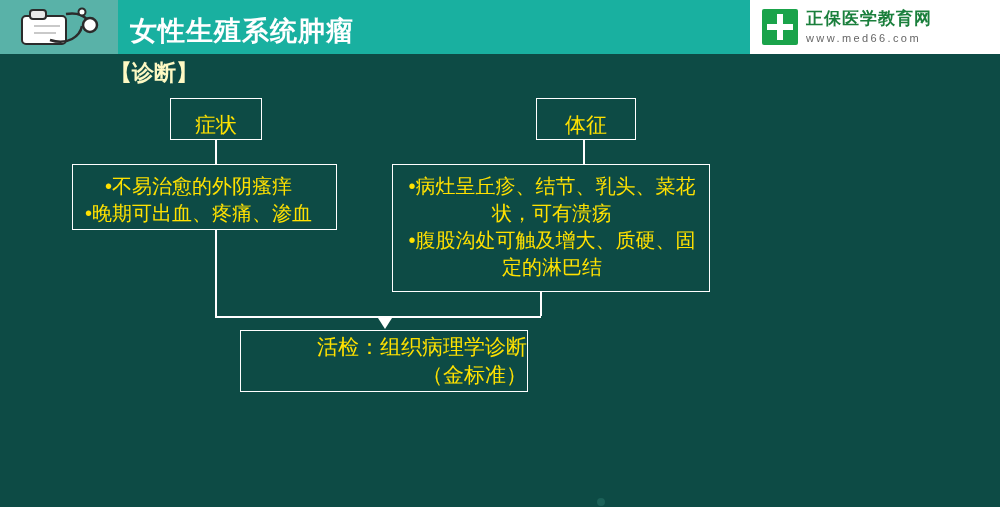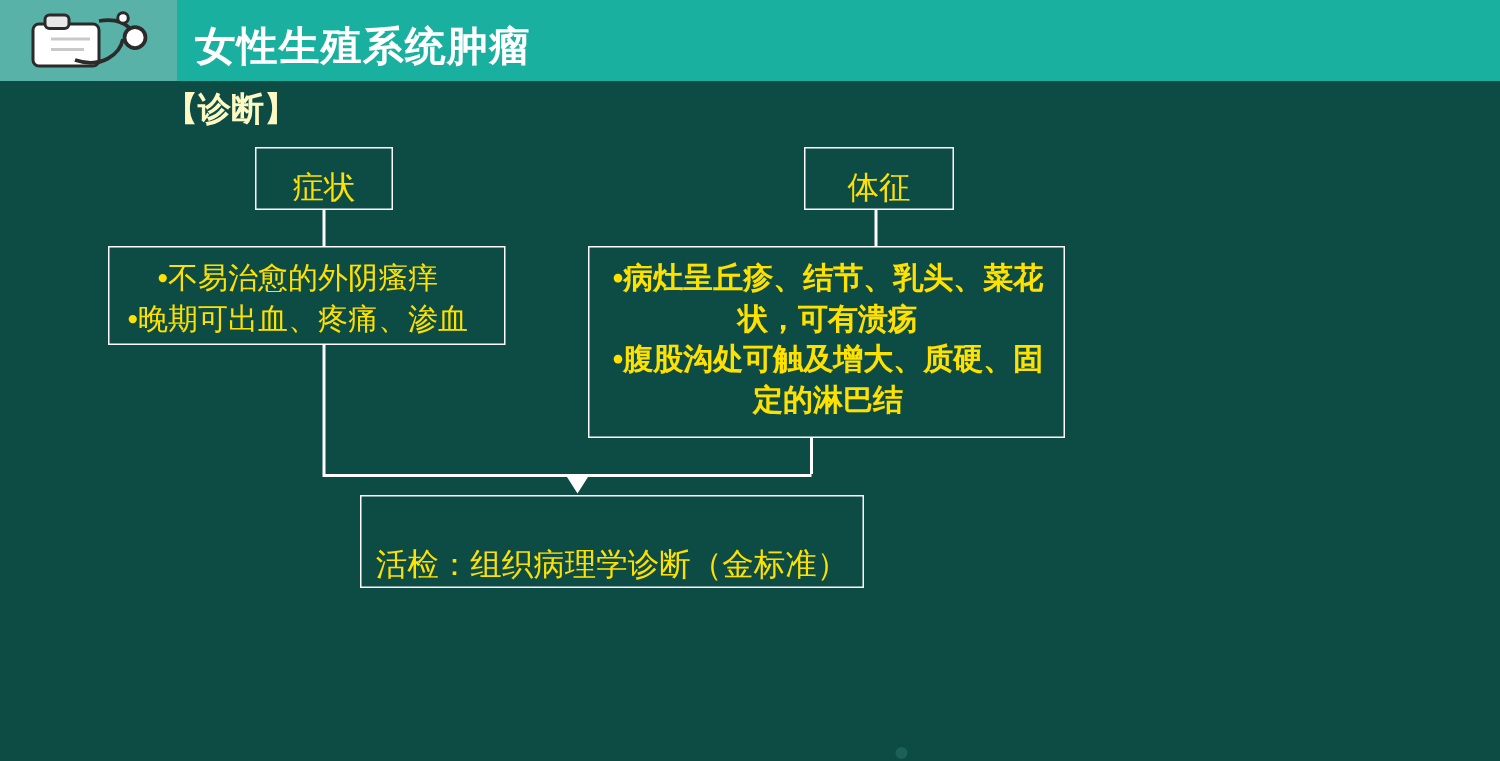--- a/index.html
+++ b/index.html
@@ -73,25 +73,25 @@
     left:536px;top:44px;width:100px;height:42px;font-size:21px;
   }
   #node-symptom-detail{
     left:72px;top:110px;width:265px;height:66px;
     align-items:flex-start;justify-content:flex-start;
     padding:8px 10px 0 12px;font-size:20px;line-height:1.35;
   }
   #node-sign-detail{
     left:392px;top:110px;width:318px;height:128px;
     align-items:flex-start;justify-content:flex-start;
-    padding:8px 8px 0 10px;font-size:20px;line-height:1.35;font-weight:bold;
+    padding:8px 8px 0 10px;font-size:20px;line-height:1.35;
   }
   #node-biopsy{
-    left:240px;top:276px;width:336px;height:62px;
-    flex-direction:row;justify-content:center;font-size:21px;line-height:1.35;
+    left:240px;top:276px;width:288px;height:62px;
+    flex-direction:column;justify-content:center;font-size:21px;line-height:1.35;
   }
   .line{position:absolute;background:#ffffff;}
   .vline{width:1.5px;}
   .hline{height:1.5px;}
   
   #arrow-head{
     position:absolute;left:378px;top:264px;
     width:0;height:0;
     border-left:7px solid transparent;
     border-right:7px solid transparent;
@@ -112,20 +112,27 @@
       <rect x="10" y="4" width="16" height="9" rx="3" fill="#e8e8e8" stroke="#2b2b2b" stroke-width="2"></rect>
       <path d="M14 20 L40 20" stroke="#c9c9c9" stroke-width="2"></path>
       <path d="M14 27 L36 27" stroke="#c9c9c9" stroke-width="2"></path>
       <path d="M30 34 C48 40, 60 30, 62 20" stroke="#2b2b2b" stroke-width="2.5" fill="none"></path>
       <path d="M46 8 C58 6, 66 10, 68 16" stroke="#2b2b2b" stroke-width="2.5" fill="none"></path>
       <circle cx="70" cy="19" r="7" fill="#ffffff" stroke="#2b2b2b" stroke-width="2.5"></circle>
       <circle cx="62" cy="6" r="3.5" fill="#ffffff" stroke="#2b2b2b" stroke-width="2"></circle>
     </svg>
   </div>
   <div id="header-title">女性生殖系统肿瘤</div>
+  <div id="header-right">
+    <div id="brand-cross"></div>
+    <div id="brand-text">
+      <div id="brand-name">正保医学教育网</div>
+      <div id="brand-url">www.med66.com</div>
+    </div>
+  </div>
 </div>
 
 <div id="slide">
 
   <div id="section-title">【诊断】</div>
 
   <div class="node" id="node-symptom">
     <span class="node-text">症状</span>
   </div>
   <div class="node" id="node-sign">

